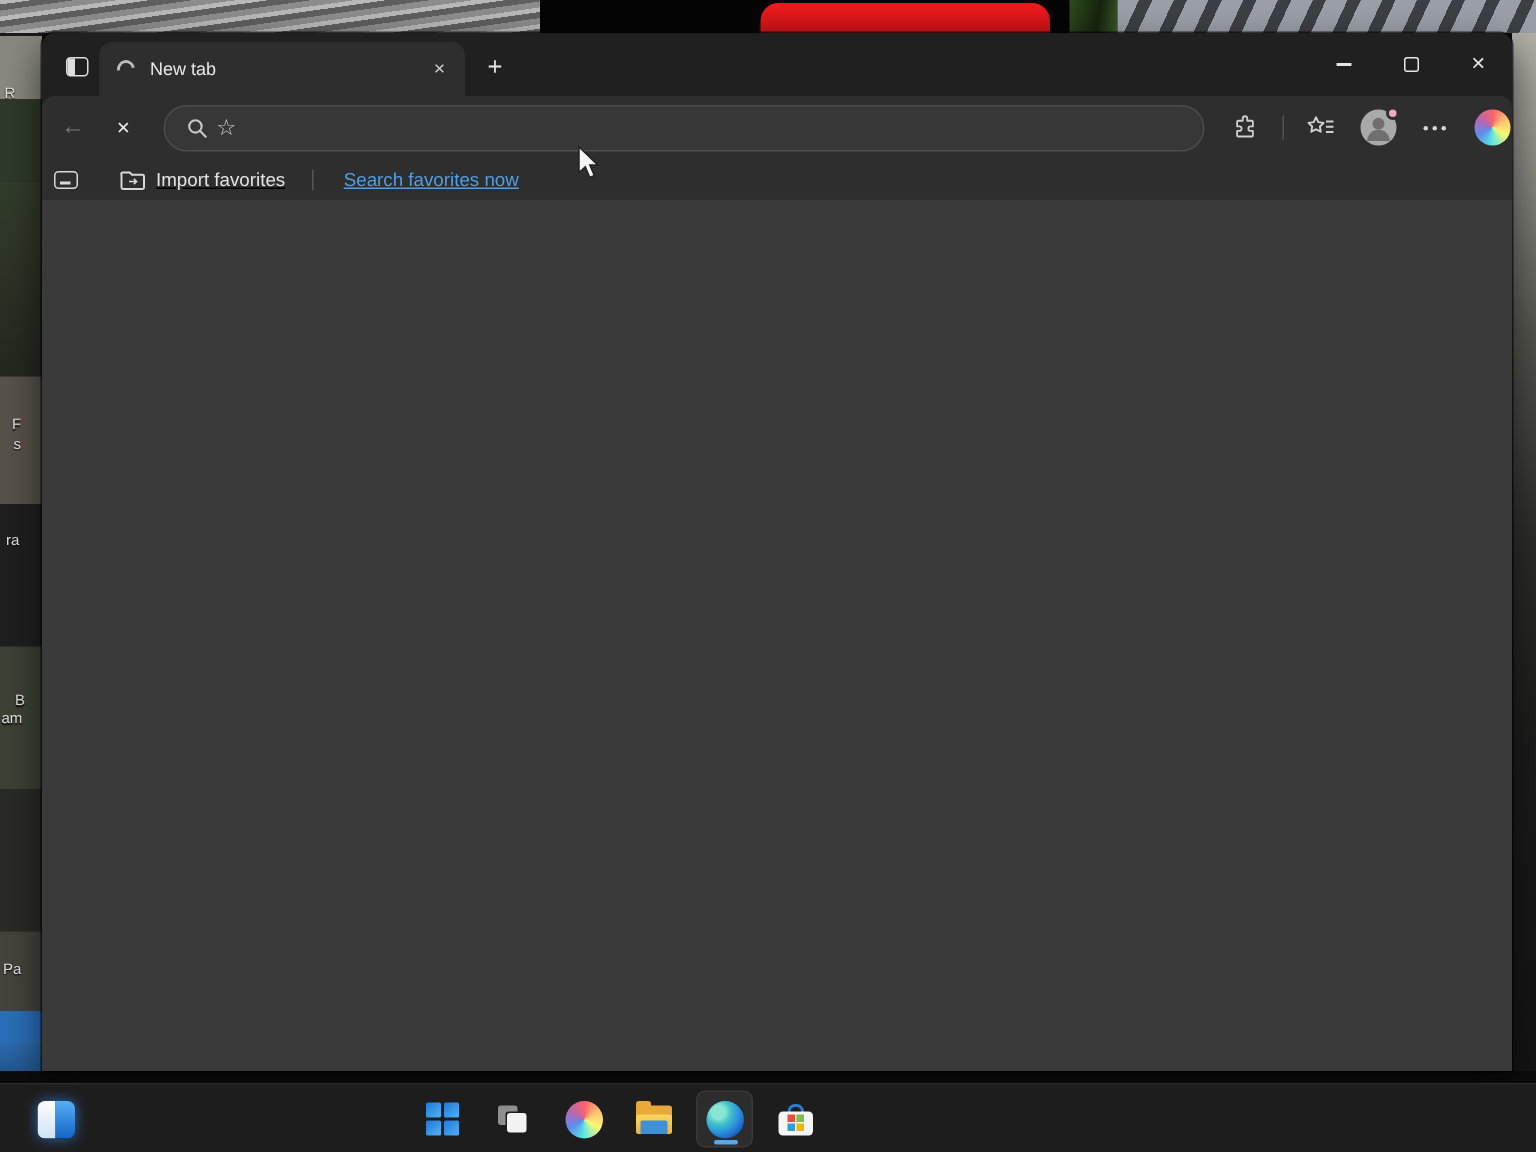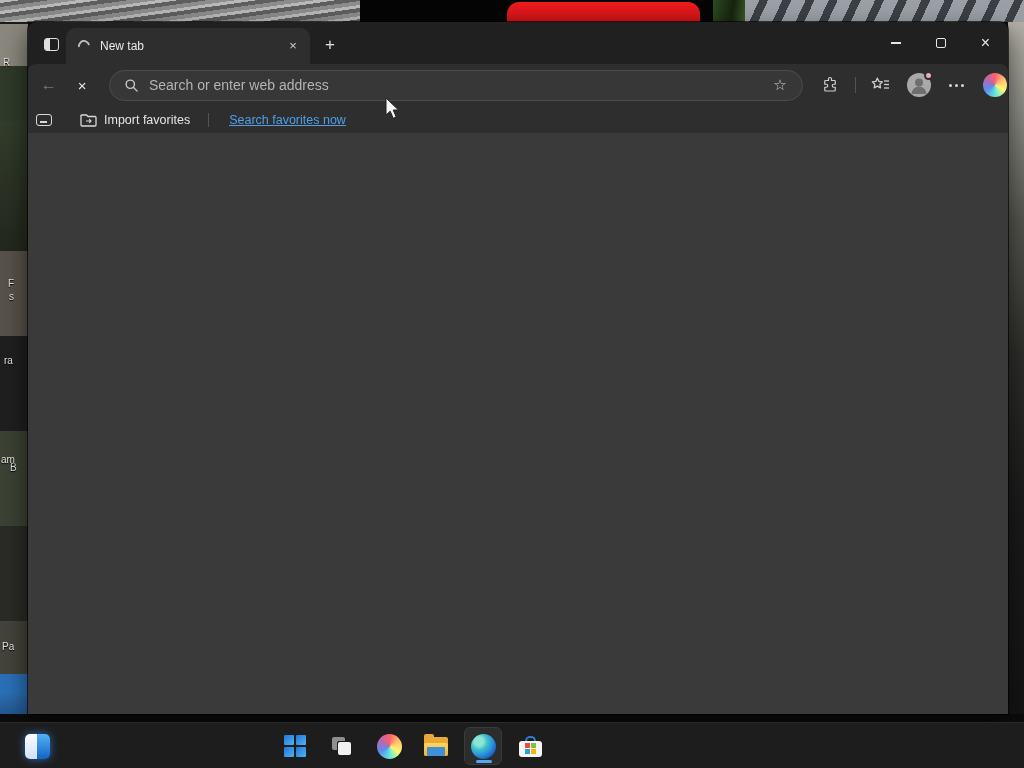--- a/index.html
+++ b/index.html
@@ -66,21 +66,21 @@
     background:#f2a9c0; border:2px solid #2e2e2e; }
   .more-dots { display:flex; gap:3px; }
   .more-dots i { width:3px; height:3px; border-radius:50%; background:#d6d6d6; }
   .copilot { width:24px; height:24px; border-radius:50%;
     background:conic-gradient(#ff5f6d,#ffc371,#f9f871,#5ee7df,#5b8def,#b06ab3,#ff5f6d); }
 
   .favbar { position:absolute; left:0; top:84px; width:100%; height:27px; background:#2e2e2e;
     display:flex; align-items:center; }
   .favbar-icon { margin-left:8px; width:16px; height:12px; border:1.4px solid #d9d9d9; border-radius:3px; position:relative; }
   .favbar-icon::after { content:""; position:absolute; left:3px; bottom:1.5px; width:7px; height:1.8px; background:#d9d9d9; }
-  .import-btn { display:flex; align-items:flex-end; gap:7px; margin-left:22px; padding:3px 6px; border-radius:4px; }
+  .import-btn { display:flex; align-items:flex-end; gap:7px; margin-left:22px; padding:3px 6px; border-radius:4px;text-decoration:underline; }
   .import-label { color:#e4e4e4; font-size:12.5px; }
   .fav-divider { width:1px; height:14px; background:#555; margin:0 14px 0 12px; }
   .fav-msg { color:#f0f0f0; font-size:12.5px; font-weight:bold; }
   .fav-link { font-size:12.5px; margin-left:6px; text-decoration:underline; }
 
   .content { position:absolute; left:0; top:111px; width:100%; height:581px; background:#3a3a3a; }
 
   
   .cursor { position:absolute; left:385px; top:97px; z-index:50; }
 
@@ -142,21 +142,21 @@
   <div class="patch" style="top:314px;height:95px;background:#1f1f1f;"></div>
   <div class="patch" style="top:409px;height:95px;background:#3c4234;"></div>
   <div class="patch" style="top:504px;height:95px;background:#2a2a26;"></div>
   <div class="patch" style="top:599px;height:53px;background:#44443c;"></div>
   <div class="patch" style="top:652px;height:48px;background:#2a70b8;"></div>
   <span class="wp-frag" style="left: 3px; top: 35px;">R</span>
   <span class="wp-frag" style="left: 8px; top: 256px;">F</span>
   <span class="wp-frag" style="left: 9px; top: 269px;">s</span>
   <span class="wp-frag" style="left: 4px; top: 333px;">ra</span>
   <span class="wp-frag" style="left: 10px; top: 440px;">B</span>
-  <span class="wp-frag" style="left: 1px; top: 432px;">am</span>
+  <span class="wp-frag" style="left: 1px; top: 452px;">am</span>
   <span class="wp-frag" style="left: 2px; top: 619px;">Pa</span>
 </div>
 
 <div class="wp-right"></div>
 <div class="wp-blue-corner"></div>
 <div class="wp-bottom"></div>
 
 <div class="bwin">
 
   <div class="tabbar">
@@ -183,21 +183,20 @@
   </div>
 
   <div class="toolbar">
     <div class="nav-btn back-btn">←</div>
     <div class="nav-btn stop-btn">×</div>
     <div class="addr">
       <svg class="icon-svg" width="15" height="15" viewBox="0 0 16 16">
         <circle cx="6.7" cy="6.7" r="4.4" fill="none" stroke="#c9c9c9" stroke-width="1.5"></circle>
         <line x1="10.2" y1="10.2" x2="14" y2="14" stroke="#c9c9c9" stroke-width="1.5" stroke-linecap="round"></line>
       </svg>
-      <input type="text" placeholder="Search or enter web address" style="">
       <span class="addr-star">☆</span>
     </div>
     <div class="tb-icons">
       <div class="tb-icon">
         <svg class="icon-svg" width="18" height="18" viewBox="0 0 24 24">
           <path d="M10 4a2 2 0 0 1 4 0v2h4a1 1 0 0 1 1 1v4h-2a2 2 0 0 0 0 4h2v4a1 1 0 0 1-1 1H6a1 1 0 0 1-1-1v-4h2a2 2 0 0 0 0-4H5V7a1 1 0 0 1 1-1h4z" fill="none" stroke="#cfcfcf" stroke-width="1.6" stroke-linejoin="round"></path>
         </svg>
       </div>
       <div class="tb-divider"></div>
       <div class="tb-icon">

